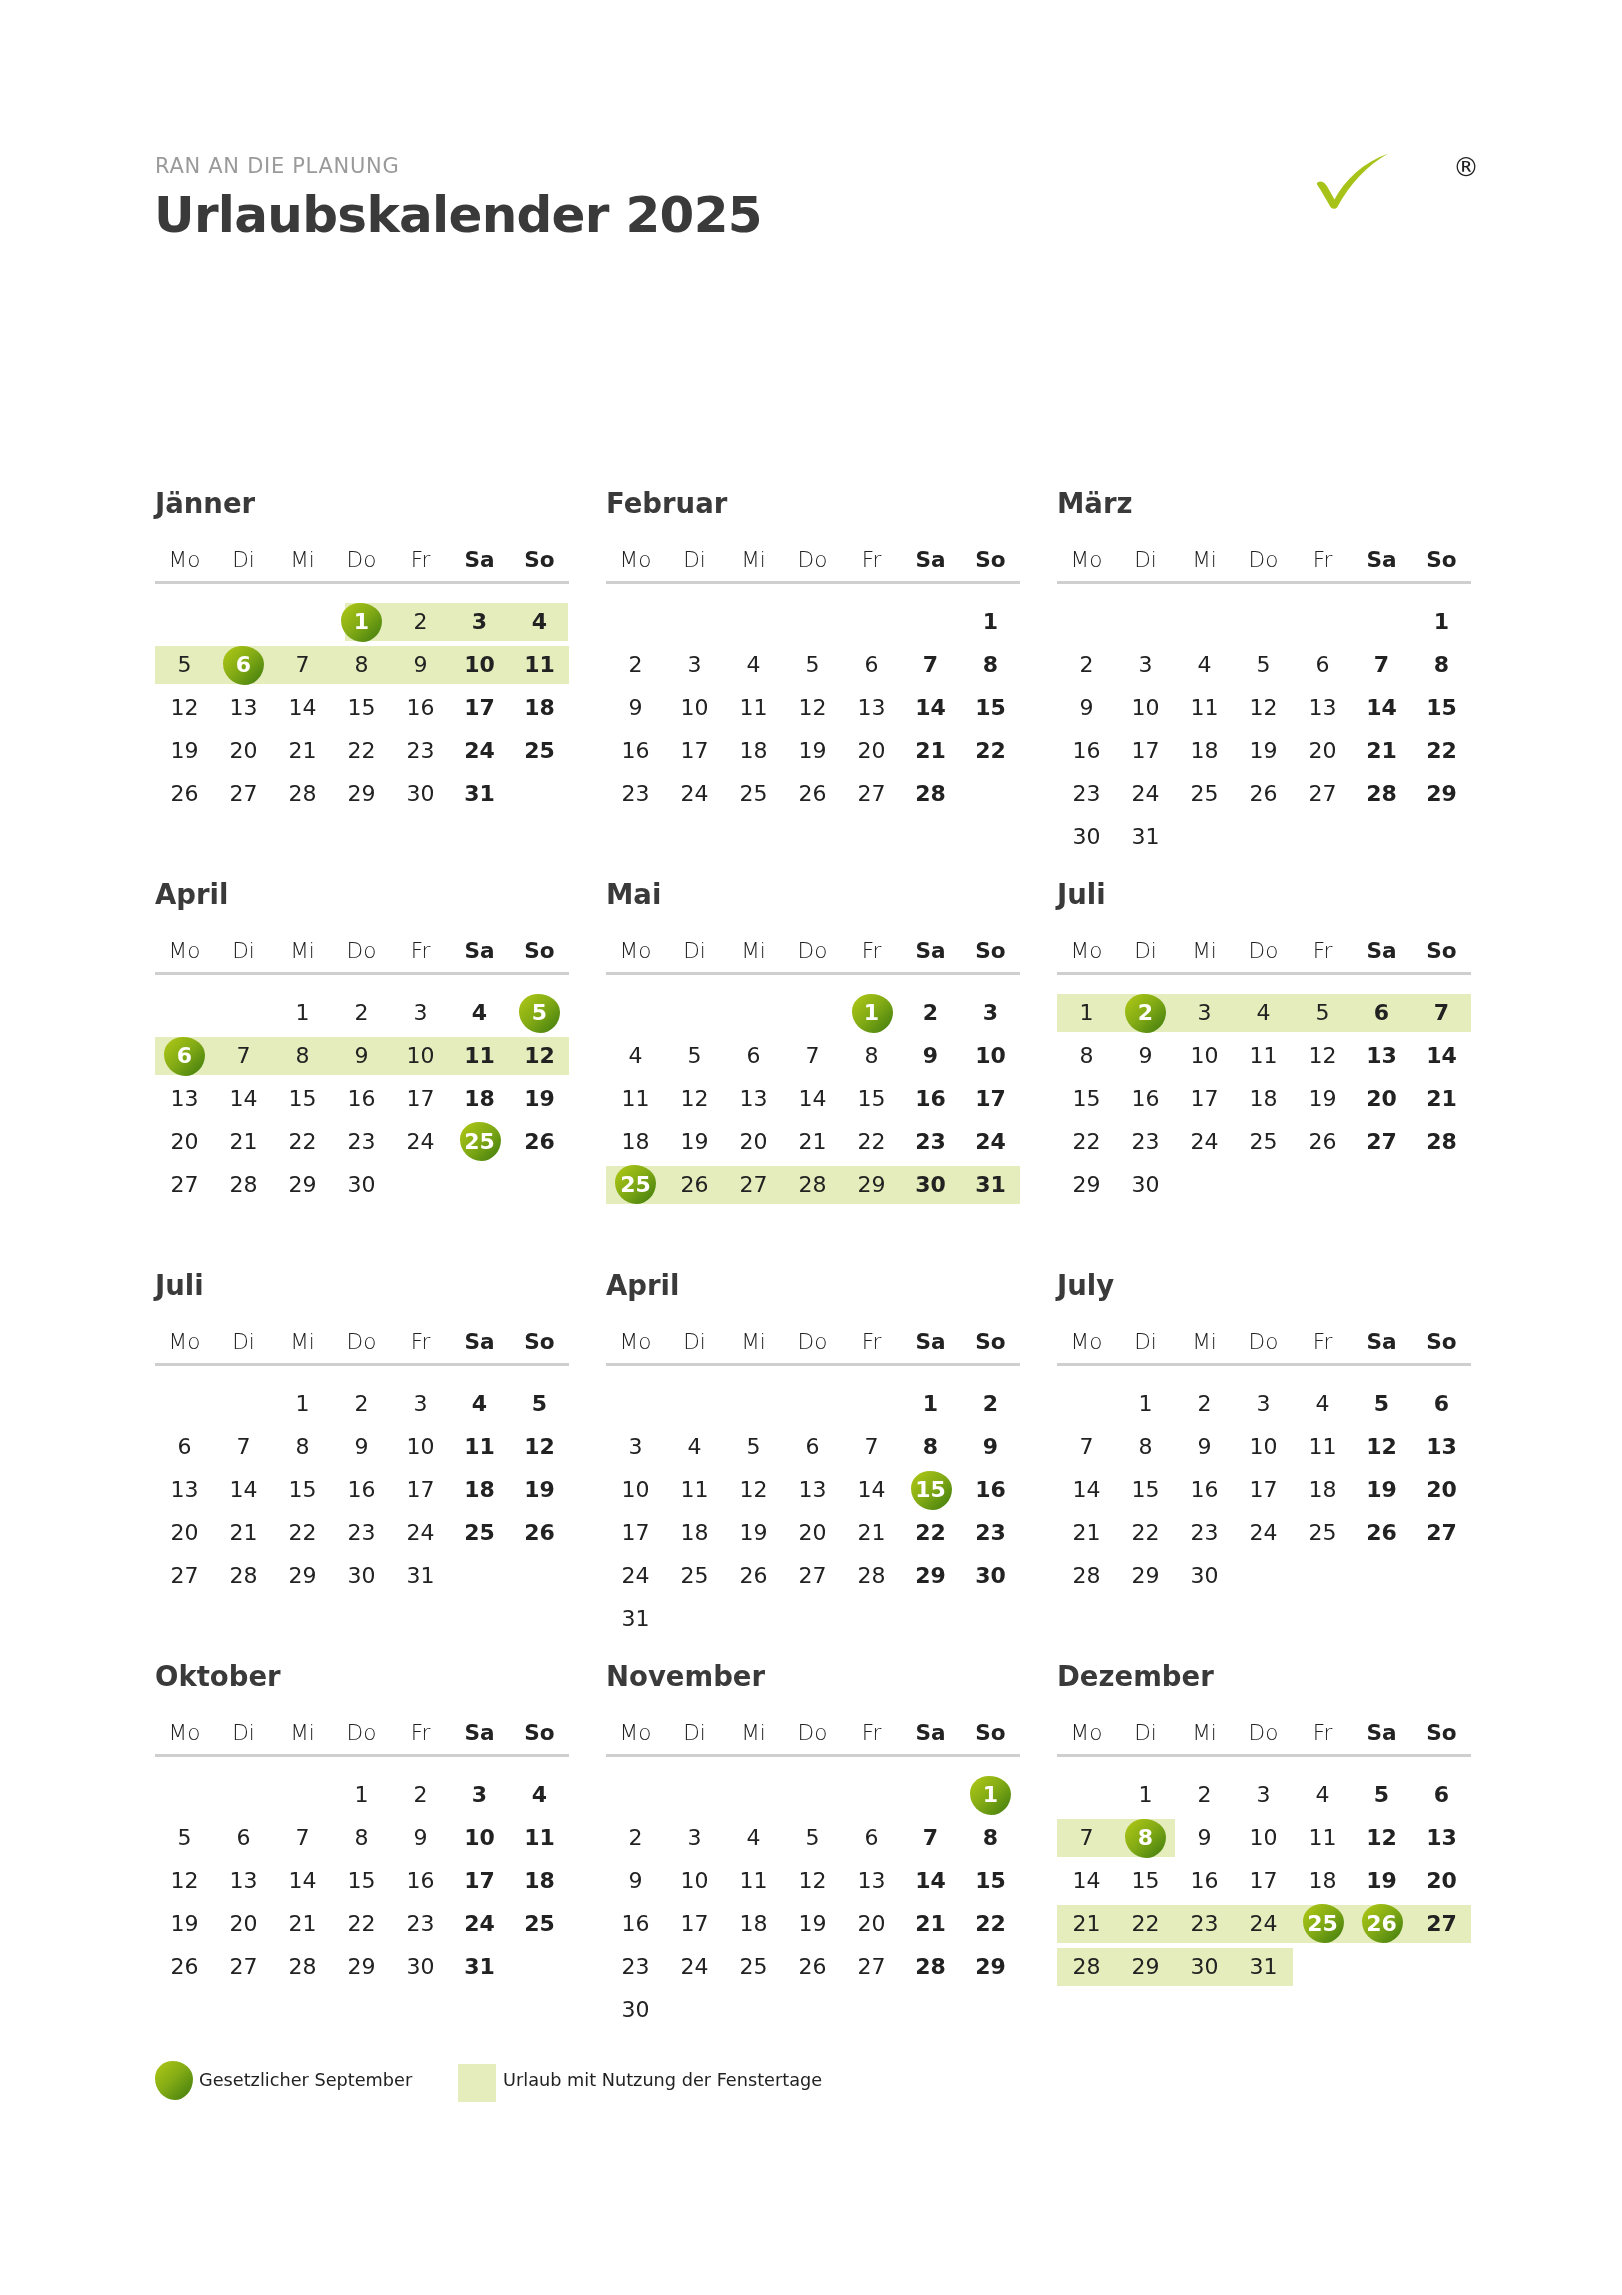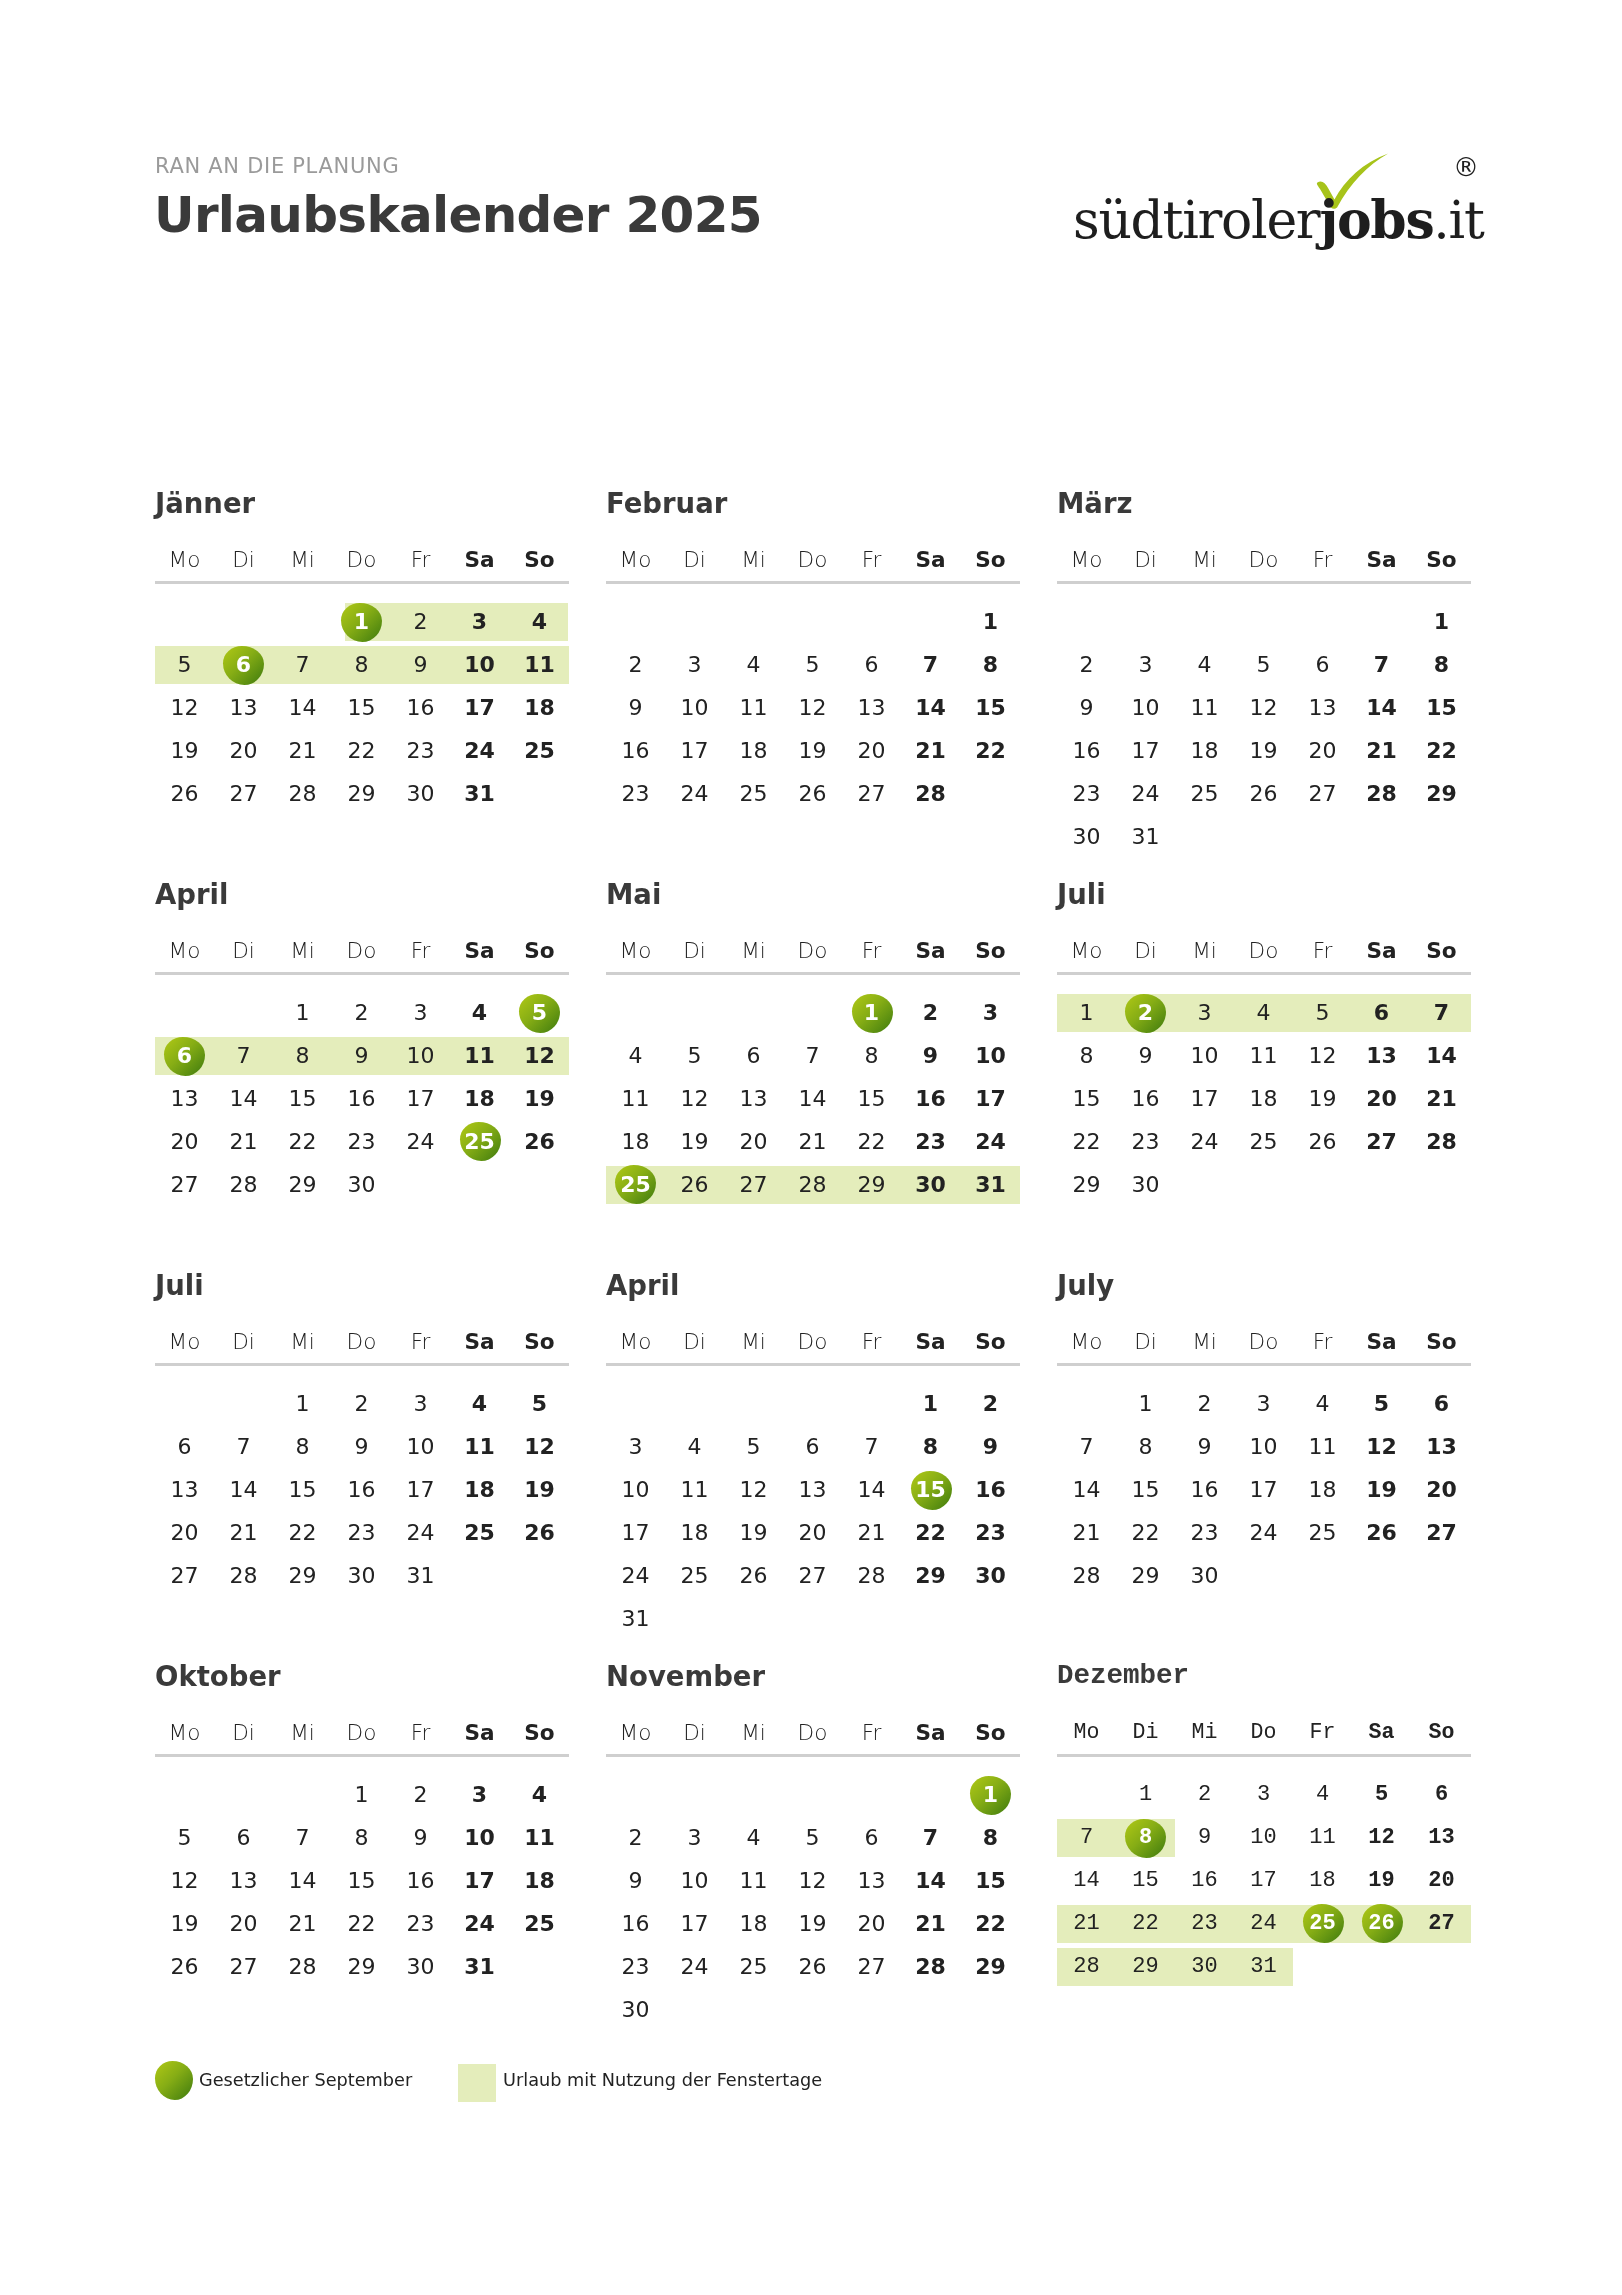--- a/index.html
+++ b/index.html
@@ -38,21 +38,20 @@
 </head>
 <body>
 
 <div class="subtitle">RAN AN DIE PLANUNG</div>
 <div class="title">Urlaubskalender 2025</div>
 
 <div class="logo">
   <svg class="logo-check" width="79" height="59" viewBox="0 0 120 90">
     <path d="M8 48 C14 44 20 48 24 56 L34 74 C50 44 78 18 116 4 C84 22 58 50 38 86 C34 90 28 88 26 82 L12 58 C8 52 6 50 8 48 Z" fill="#a7c31a"></path>
   </svg>
-  <div class="logo-text"><span>südtiroler</span><b>jobs</b><span>.it</span></div>
   <div class="logo-reg">®</div>
 </div>
 
 <div id="calendar">
     <div class="month" style="left: 155px; top: 487px; height: 393px;">
       <div class="month-title">Jänner</div>
       <div class="wd-row">
         <div class="wd" style="left: 0px;">Mo</div>
         <div class="wd" style="left: 59px;">Di</div>
         <div class="wd" style="left: 118px;">Mi</div>
@@ -535,21 +534,21 @@
       <div class="day we" style="left: 355px; top: 245px;">22</div>
       <div class="day" style="left: 0px; top: 288px;">23</div>
       <div class="day" style="left: 59px; top: 288px;">24</div>
       <div class="day" style="left: 118px; top: 288px;">25</div>
       <div class="day" style="left: 177px; top: 288px;">26</div>
       <div class="day" style="left: 236px; top: 288px;">27</div>
       <div class="day we" style="left: 295px; top: 288px;">28</div>
       <div class="day we" style="left: 355px; top: 288px;">29</div>
       <div class="day" style="left: 0px; top: 331px;">30</div>
     </div>
-    <div class="month" style="left: 1057px; top: 1660px; height: 393px; font-family: Liberation Mono, monospace;">
+    <div class="month" style="left: 1057px; top: 1660px; height: 393px;">
       <div class="month-title">Dezember</div>
       <div class="wd-row">
         <div class="wd" style="left: 0px;">Mo</div>
         <div class="wd" style="left: 59px;">Di</div>
         <div class="wd" style="left: 118px;">Mi</div>
         <div class="wd" style="left: 177px;">Do</div>
         <div class="wd" style="left: 236px;">Fr</div>
         <div class="wd we" style="left: 295px;">Sa</div>
         <div class="wd we" style="left: 355px;">So</div>
       </div>

